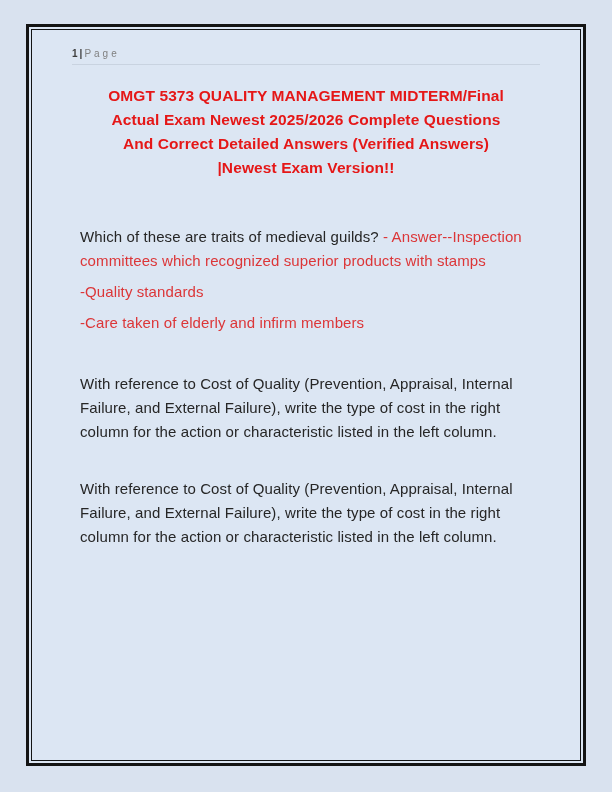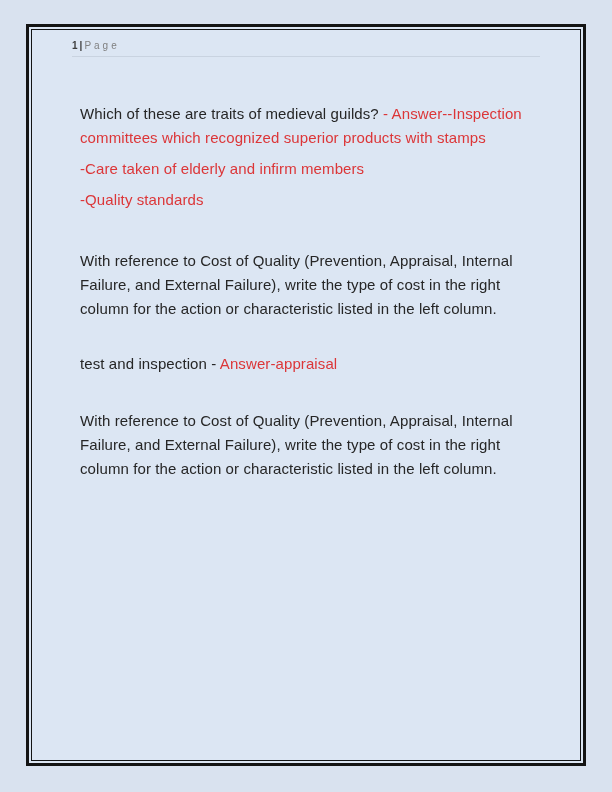--- a/index.html
+++ b/index.html
@@ -33,21 +33,21 @@
     border: 3px solid var(--frame);
   }
   .page-inner {
     position: absolute;
     inset: 2px;
     border: 1px solid var(--frame);
     padding: 3px 40px 0 40px;
     overflow: hidden;
   }
   .doc-header {
-    margin-top: 6px;
+    margin-top: 14px;
     padding-bottom: 3px;
     border-bottom: 1px solid var(--rule);
     font-size: 10px;
     line-height: 14px;
     color: var(--header-gray);
   }
   .pgnum { font-weight: bold; color: var(--header-dark); letter-spacing: 1px; }
   .pgsep { color: var(--header-dark); font-weight: bold; margin: 0 2px 0 1px; }
   .pglabel { letter-spacing: 3px; color: var(--header-gray); }
   .doc-title {
@@ -78,27 +78,32 @@
 <body>
 
 <div class="viewer">
   <div class="page">
     <div class="page-inner">
 
       <div class="doc-header">
         <span class="pgnum">1</span><span class="pgsep">|</span><span class="pglabel">Page</span>
       </div>
 
+      <h1 class="doc-title">
+        <span class="title-line">OMGT 5373 QUALITY MANAGEMENT MIDTERM/Final</span>
+        <span class="title-line">Actual Exam Newest 2025/2026 Complete Questions</span>
+        <span class="title-line">And Correct Detailed Answers (Verified Answers)</span>
+        <span class="title-line">|Newest Exam Version!!</span>
+      </h1>
 
       <p class="para q1"><span>Which of these are traits of medieval guilds? </span><span class="ans">- Answer--Inspection committees which recognized superior products with stamps</span></p>
 
+      <p class="para ans">-Quality standards</p>
       <p class="para ans">-Care taken of elderly and infirm members</p>
-      <p class="para ans">-Quality standards</p>
 
       <p class="para q2">With reference to Cost of Quality (Prevention, Appraisal, Internal Failure, and External Failure), write the type of cost in the right column for the action or characteristic listed in the left column.</p>
 
-      <p class="para q3"><span>test and inspection - </span><span class="ans">Answer-appraisal</span></p>
 
       <p class="para q4">With reference to Cost of Quality (Prevention, Appraisal, Internal Failure, and External Failure), write the type of cost in the right column for the action or characteristic listed in the left column.</p>
 
     </div>
   </div>
 </div>
 
 </body></html>

